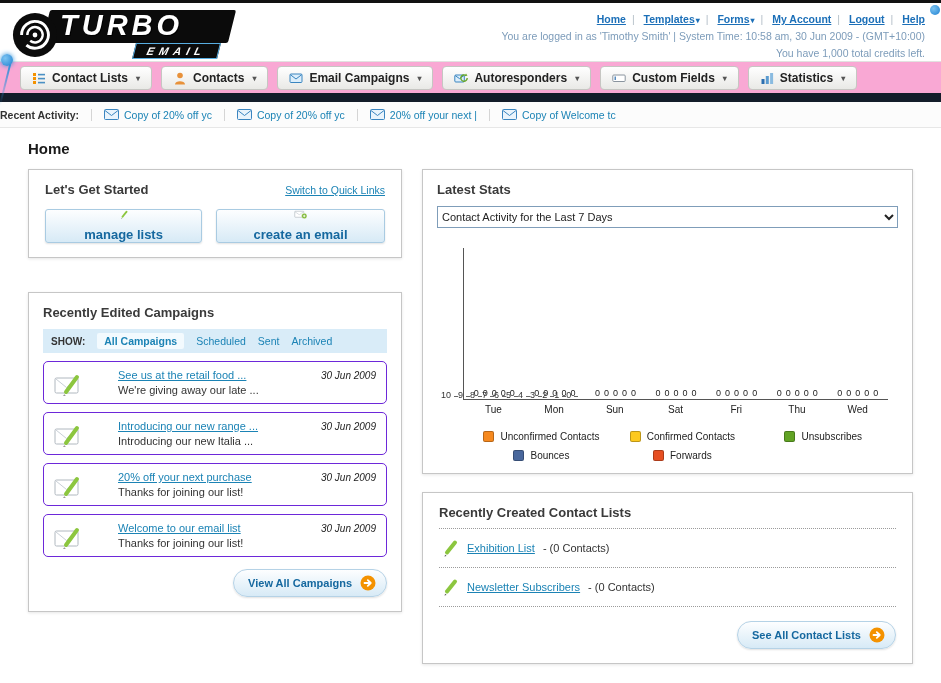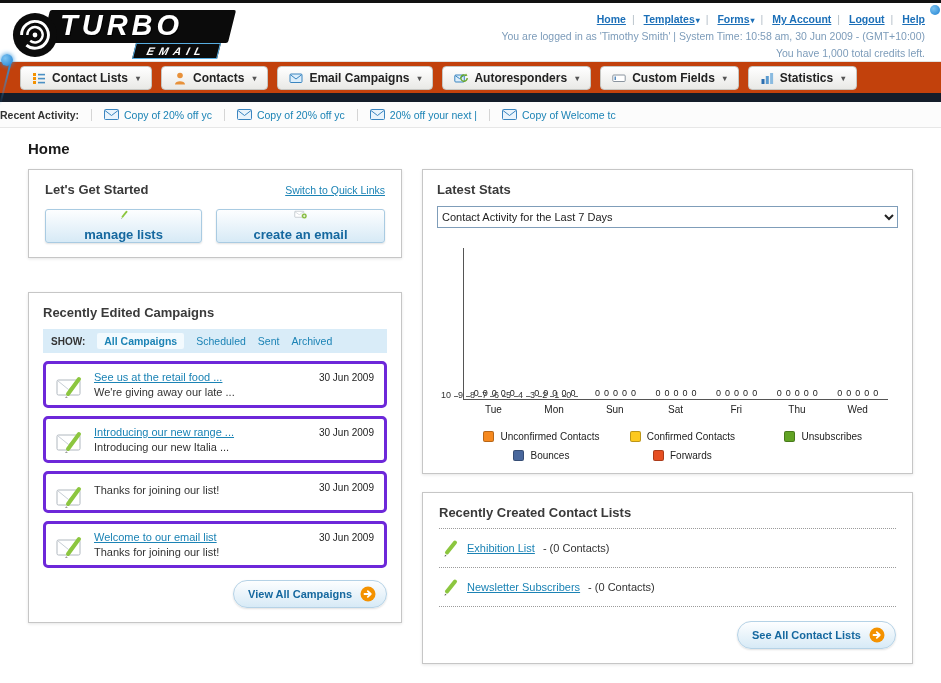--- a/index.html
+++ b/index.html
@@ -28,21 +28,21 @@
     border:1px solid #58aee2; font-size:11px; font-weight:bold; font-style:italic; letter-spacing:5px;
     padding:1px 12px; transform:skewX(-14deg); }
   .header-right { text-align:right; font-size:10.5px; line-height:1.6; padding-top:2px; }
   .toplinks { color:#9aa6b0; }
   .toplink { color:#1b6fb8; font-weight:bold; text-decoration:underline; cursor:pointer; }
   .toplink .arrow { color:#1b6fb8; font-size:8px; text-decoration:none; display:inline-block; margin-left:1px; }
   .toplink-wrap:not(:last-child)::after { content:"|"; color:#b3bec7; margin:0 6px; font-weight:normal; }
   .login-info, .credits { color:#7d9cba; }
 
   
-  .navbar { background:#c2410c; border-top:1px solid #e2e2e0; padding:4px 0 3px 20px; display:flex; gap:9px; }
+  .navbar { background:#f9a8d4; border-top:1px solid #e2e2e0; padding:4px 0 3px 20px; display:flex; gap:9px; }
   .navtab { display:inline-flex; align-items:center; gap:6px; padding:4px 11px; font-size:12px; font-weight:bold;
     color:#222; background:linear-gradient(#ffffff,#e9e9e6); border:1px solid #c6c6c2; border-radius:4px; cursor:pointer; }
   .navtab .tab-arrow { font-size:8px; color:#555; margin-left:2px; }
   .darkbar { height:9px; background:#141d2a; }
 
   
   .activity { display:flex; align-items:center; height:26px; background:#fcfcfc;
     border-bottom:1px solid #e7e7e7; font-size:10.5px; }
   .activity-label { font-weight:bold; color:#333; margin-right:12px; }
   .activity-item { display:inline-flex; align-items:center; gap:5px; color:#1b83b5; padding:0 12px;
@@ -66,26 +66,26 @@
   .big-btn { display:inline-flex; align-items:center; justify-content:center; gap:8px; width:160px; height:34px;
     border:1px solid #a9cbe2; border-radius:3px; background:linear-gradient(#fdfeff,#d7eaf6);
     font-size:13px; font-weight:bold; color:#15689f; cursor:pointer; box-shadow:0 1px 2px rgba(0,0,0,0.12);flex-direction:column; }
 
   
   .panel-campaigns { margin-top:34px; padding:12px 14px 14px 14px; }
   .show-bar { margin-top:9px; background:#d9ecf8; display:flex; align-items:center; gap:12px; padding:4px 8px; font-size:10.5px; }
   .show-label { font-weight:bold; color:#333; font-size:10px; }
   .filter { color:#1b83b5; cursor:pointer; }
   .filter.active { background:#f3fafe; border-radius:2px; padding:2px 7px; font-weight:bold; }
-  .camp-item { position:relative; border:3px solid #6d28d9; border-radius:5px; margin-top:8px;
-    padding:7px 10px 7px 48px; min-height:42px; background:#fff; cursor:pointer; }
+  .camp-item { position:relative; border:1px solid #6d28d9; border-radius:5px; margin-top:8px;
+    padding:7px 10px 7px 74px; min-height:42px; background:#fff; cursor:pointer; }
   .camp-icon { position:absolute; left:10px; top:9px; }
   .camp-title { font-size:11px; color:#1b83b5; text-decoration:underline; }
   .camp-sub { font-size:11px; color:#333; margin-top:3px; }
-  .camp-date { position:absolute; right:10px; top:8px; font-size:10px; color:#222; }
+  .camp-date { position:absolute; right:10px; top:8px; font-size:10px; color:#222;font-style:italic; }
   .view-all-row { text-align:right; margin-top:12px; }
   .pill-btn { display:inline-flex; align-items:center; gap:8px; padding:5px 10px 5px 14px;
     border:1px solid #b5d2e6; border-radius:14px; background:linear-gradient(#fdfeff,#d7eaf6);
     font-size:11px; font-weight:bold; color:#15689f; cursor:pointer; box-shadow:0 1px 2px rgba(0,0,0,0.12); }
 
   
   .panel-stats { padding:12px 14px 12px 14px; }
   .stats-select { width:100%; margin-top:9px; height:22px; font-size:11px; font-family:"Liberation Sans",sans-serif;
     color:#222; border:1px solid #7f9db9; background:#fff; }
   .chart { display:flex; margin:20px 10px 0 4px; }
@@ -333,20 +333,21 @@
               <use href="#i-envpencil"></use>
             </svg>
           <div class="camp-title">Introducing our new range ...</div>
           <div class="camp-sub">Introducing our new Italia ...</div>
           <div class="camp-date">30 Jun 2009</div>
         </div>
         <div class="camp-item">
           <svg class="camp-icon" width="27" height="25" viewBox="0 0 27 25">
               <use href="#i-envpencil"></use>
             </svg>
+          <div class="camp-title">20% off your next purchase</div>
           <div class="camp-sub">Thanks for joining our list!</div>
           <div class="camp-date">30 Jun 2009</div>
         </div>
         <div class="camp-item">
           <svg class="camp-icon" width="27" height="25" viewBox="0 0 27 25">
               <use href="#i-envpencil"></use>
             </svg>
           <div class="camp-title">Welcome to our email list</div>
           <div class="camp-sub">Thanks for joining our list!</div>
           <div class="camp-date">30 Jun 2009</div>

